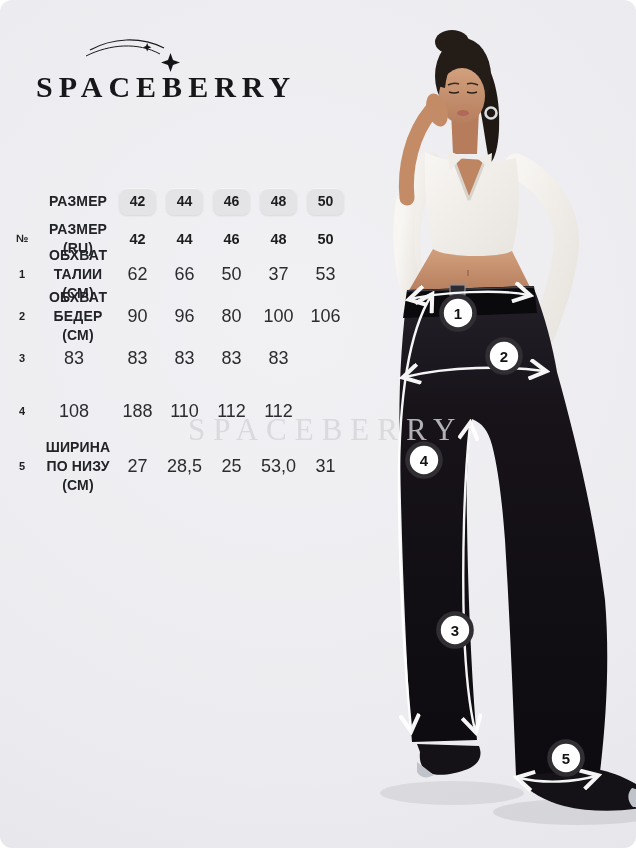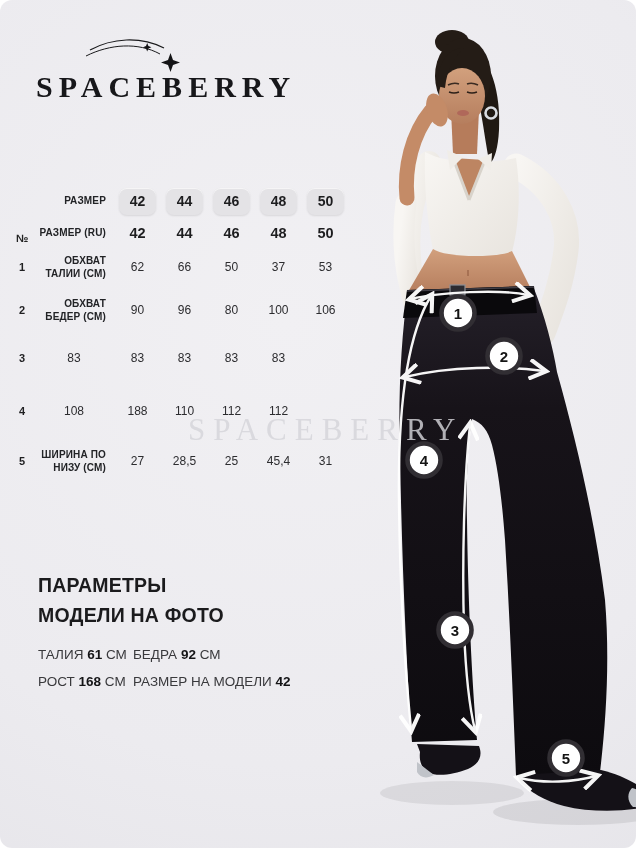--- a/index.html
+++ b/index.html
@@ -15,30 +15,30 @@
     letter-spacing:6px;color:#17171a;position:absolute;left:0;top:22px;white-space:nowrap;
   }
   .logo-star{position:absolute;left:46px;top:-14px;}
   
   .size-table{position:absolute;left:10px;top:182px;width:350px;z-index:4;}
   .corner{position:absolute;left:6px;top:50px;font-size:11px;font-weight:bold;color:#222;}
   .trow{display:grid;grid-template-columns:24px 80px repeat(5,47px);align-items:center;}
   .cell{text-align:center;}
   .cell.num{font-size:11px;font-weight:bold;color:#1f1f21;}
   .cell.lbl{
-    text-align:right;font-size:10px;font-weight:bold;line-height:1.35;color:#222326;
-    text-transform:uppercase;max-width:72px;letter-spacing:.15px;
+    text-align:center;font-size:14px;font-weight:bold;line-height:1.35;color:#222326;
+    text-transform:uppercase;max-width:72px;letter-spacing:.15px;margin-left:8px;
   }
   .badge{
     width:37px;height:27px;margin:0 auto;border-radius:8px;background:#e4e3e6;
     box-shadow:0 1px 2px rgba(0,0,0,.10), inset 0 1px 0 rgba(255,255,255,.65);
     display:flex;align-items:center;justify-content:center;
     font-size:14px;font-weight:bold;color:#1d1d1f;
   }
-  .cell.val{font-size:12px;color:#2c2c2f;}
+  .cell.val{font-size:18px;color:#2c2c2f;}
   .cell.val.bold{font-weight:bold;font-size:14.5px;color:#1d1d1f;}
   
   .watermark{
     position:absolute;left:188px;top:412px;z-index:6;pointer-events:none;
     font-family:"Liberation Serif", serif;font-size:31px;font-weight:500;
     letter-spacing:8px;color:rgba(212,212,217,0.82);white-space:nowrap;
   }
   
   .params{position:absolute;left:38px;top:570px;z-index:4;width:300px;}
   .params-title{font-size:19.5px;font-weight:bold;line-height:1.55;color:#1b1b1d;letter-spacing:.2px;}
@@ -245,34 +245,22 @@
           <div class="cell val">110</div>
           <div class="cell val">112</div>
           <div class="cell val">112</div>
         </div>
         <div class="trow" style="height: 46px;">
           <div class="cell num">5</div>
           <div class="cell lbl">ШИРИНА ПО НИЗУ (СМ)</div>
           <div class="cell val">27</div>
           <div class="cell val">28,5</div>
           <div class="cell val">25</div>
-          <div class="cell val">45,4</div>
+          <div class="cell val">53,0</div>
           <div class="cell val">31</div>
         </div>
       </div>
   </div>
 
   <div class="watermark">SPACEBERRY</div>
 
-  <div class="params">
-    <div class="params-title">
-      <span>ПАРАМЕТРЫ</span><br>
-      <span>МОДЕЛИ НА ФОТО</span>
-    </div>
-    <div class="params-stats" id="stats">
-        <div>ТАЛИЯ <b>61</b> СМ</div>
-        <div>БЕДРА <b>92</b> СМ</div>
-        <div>РОСТ <b>168</b> СМ</div>
-        <div>РАЗМЕР НА МОДЕЛИ <b>42</b></div>
-      </div>
-  </div>
 
 </div>
 
 </body></html>

